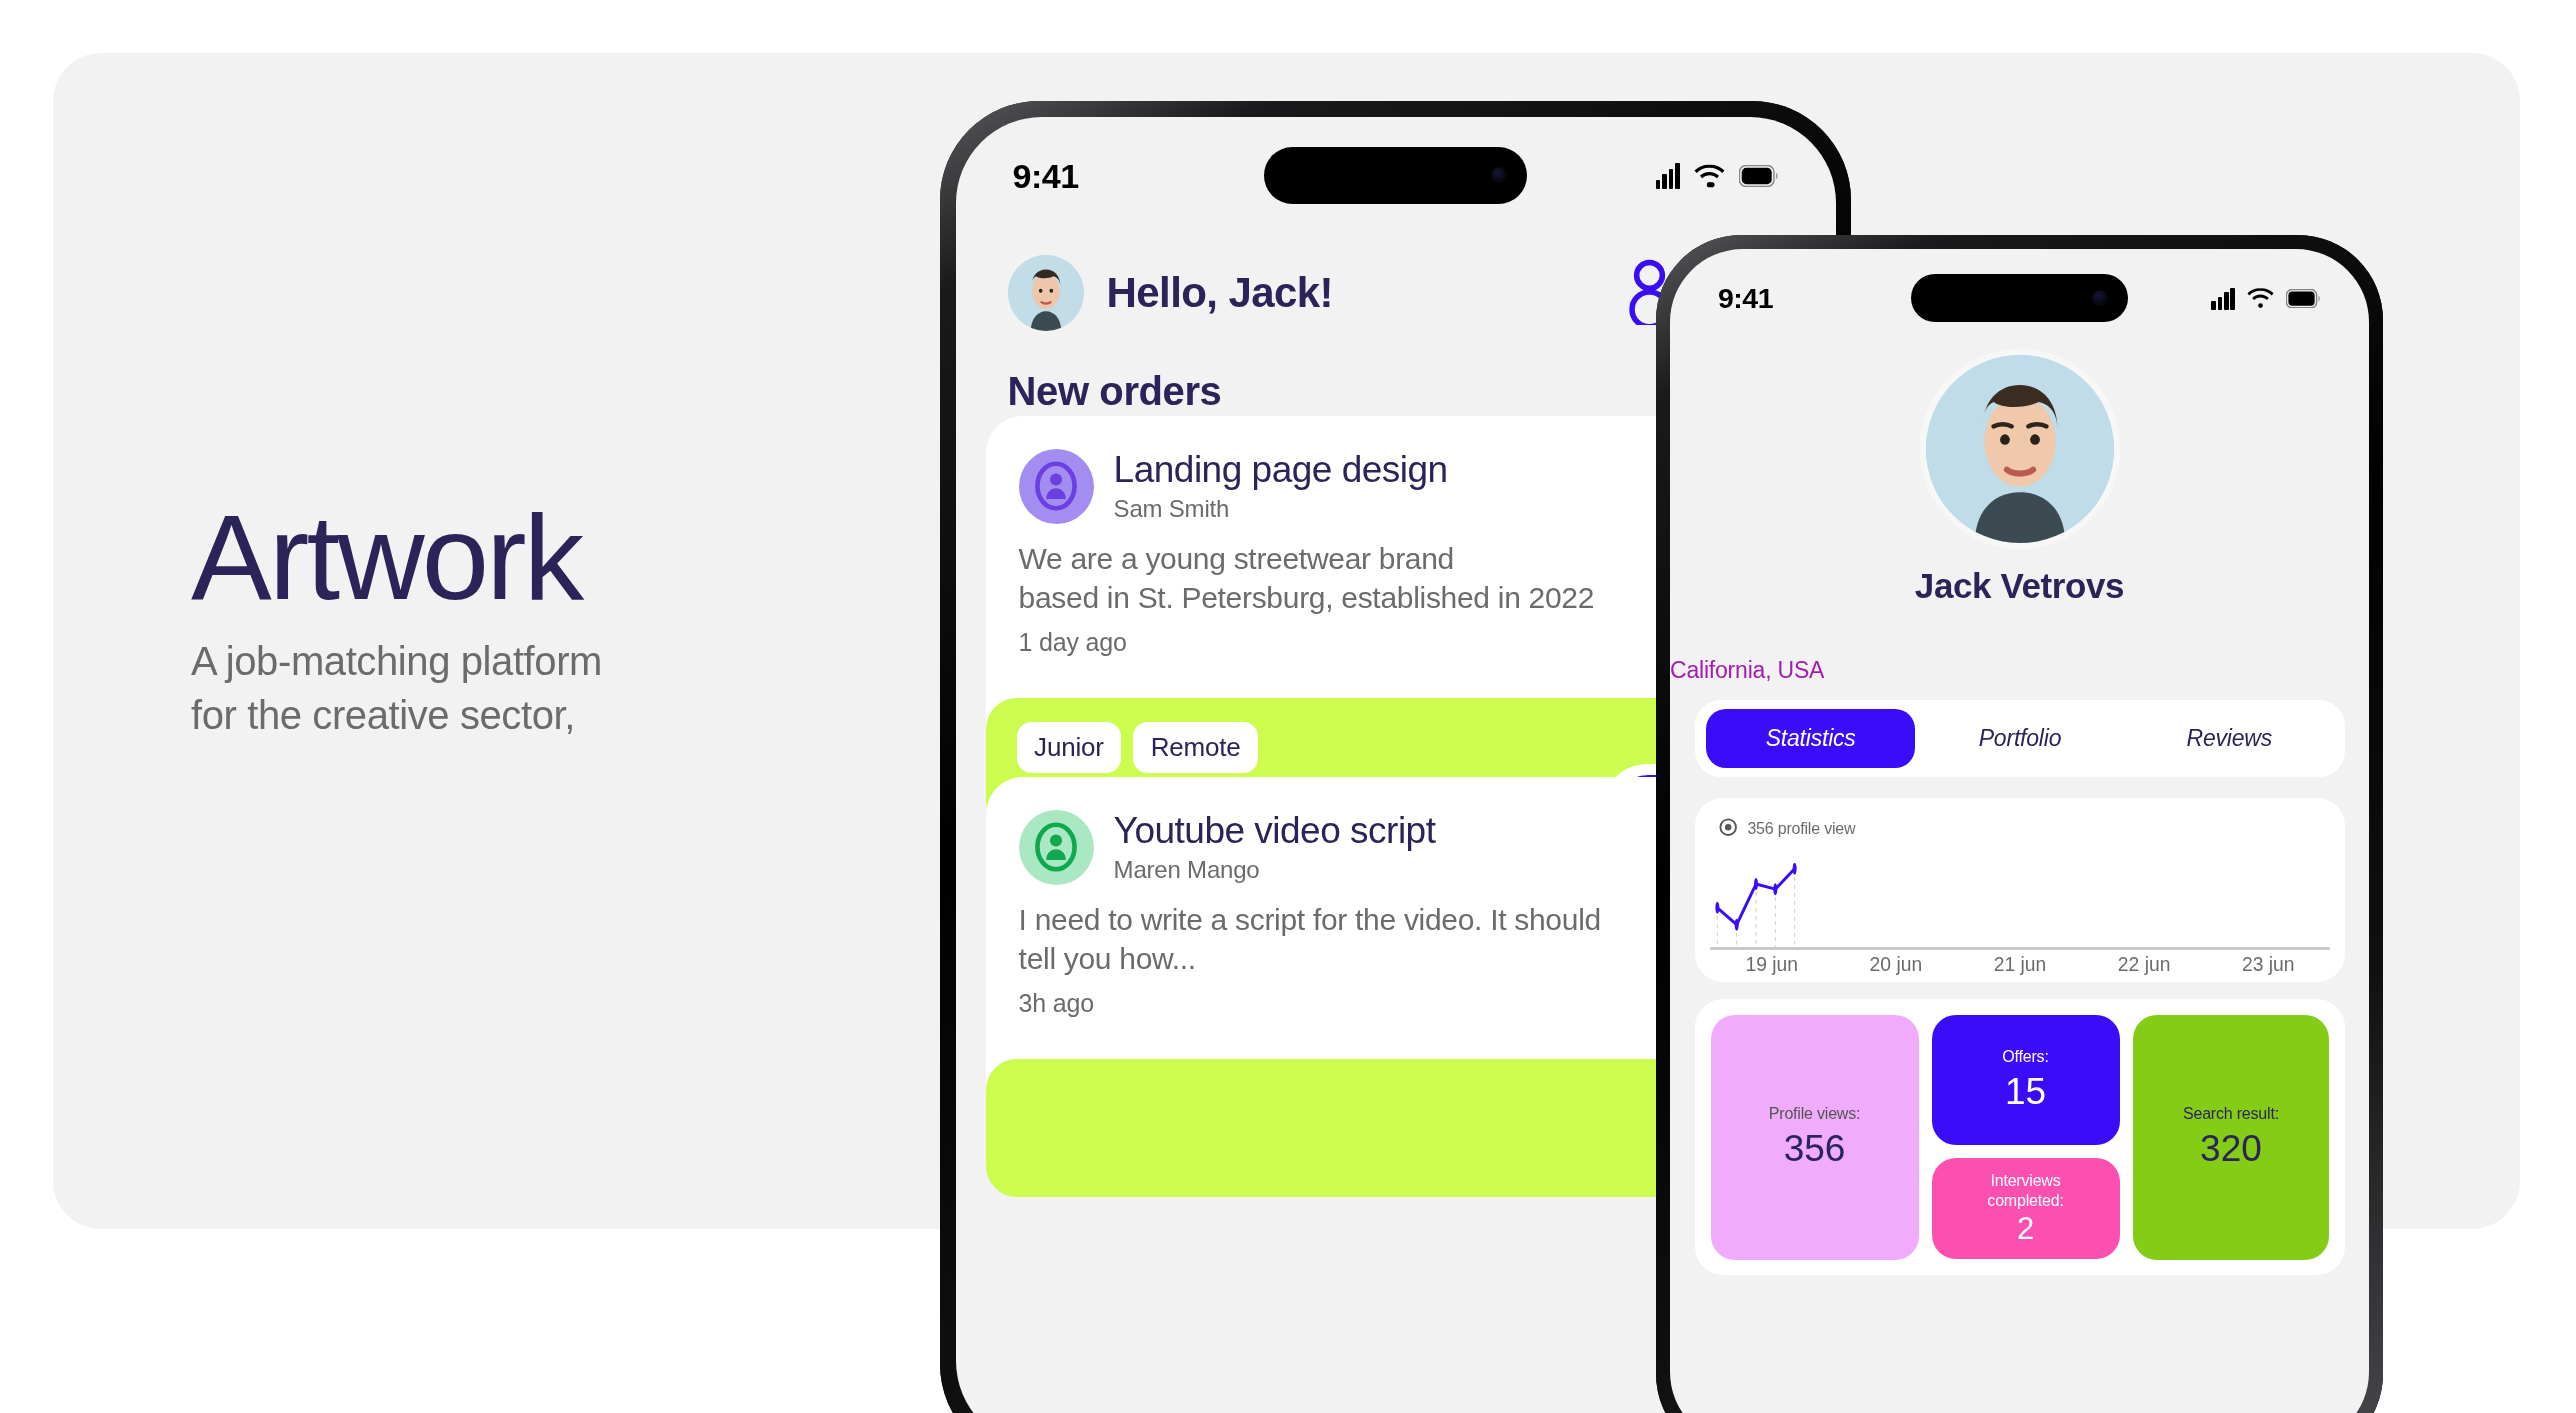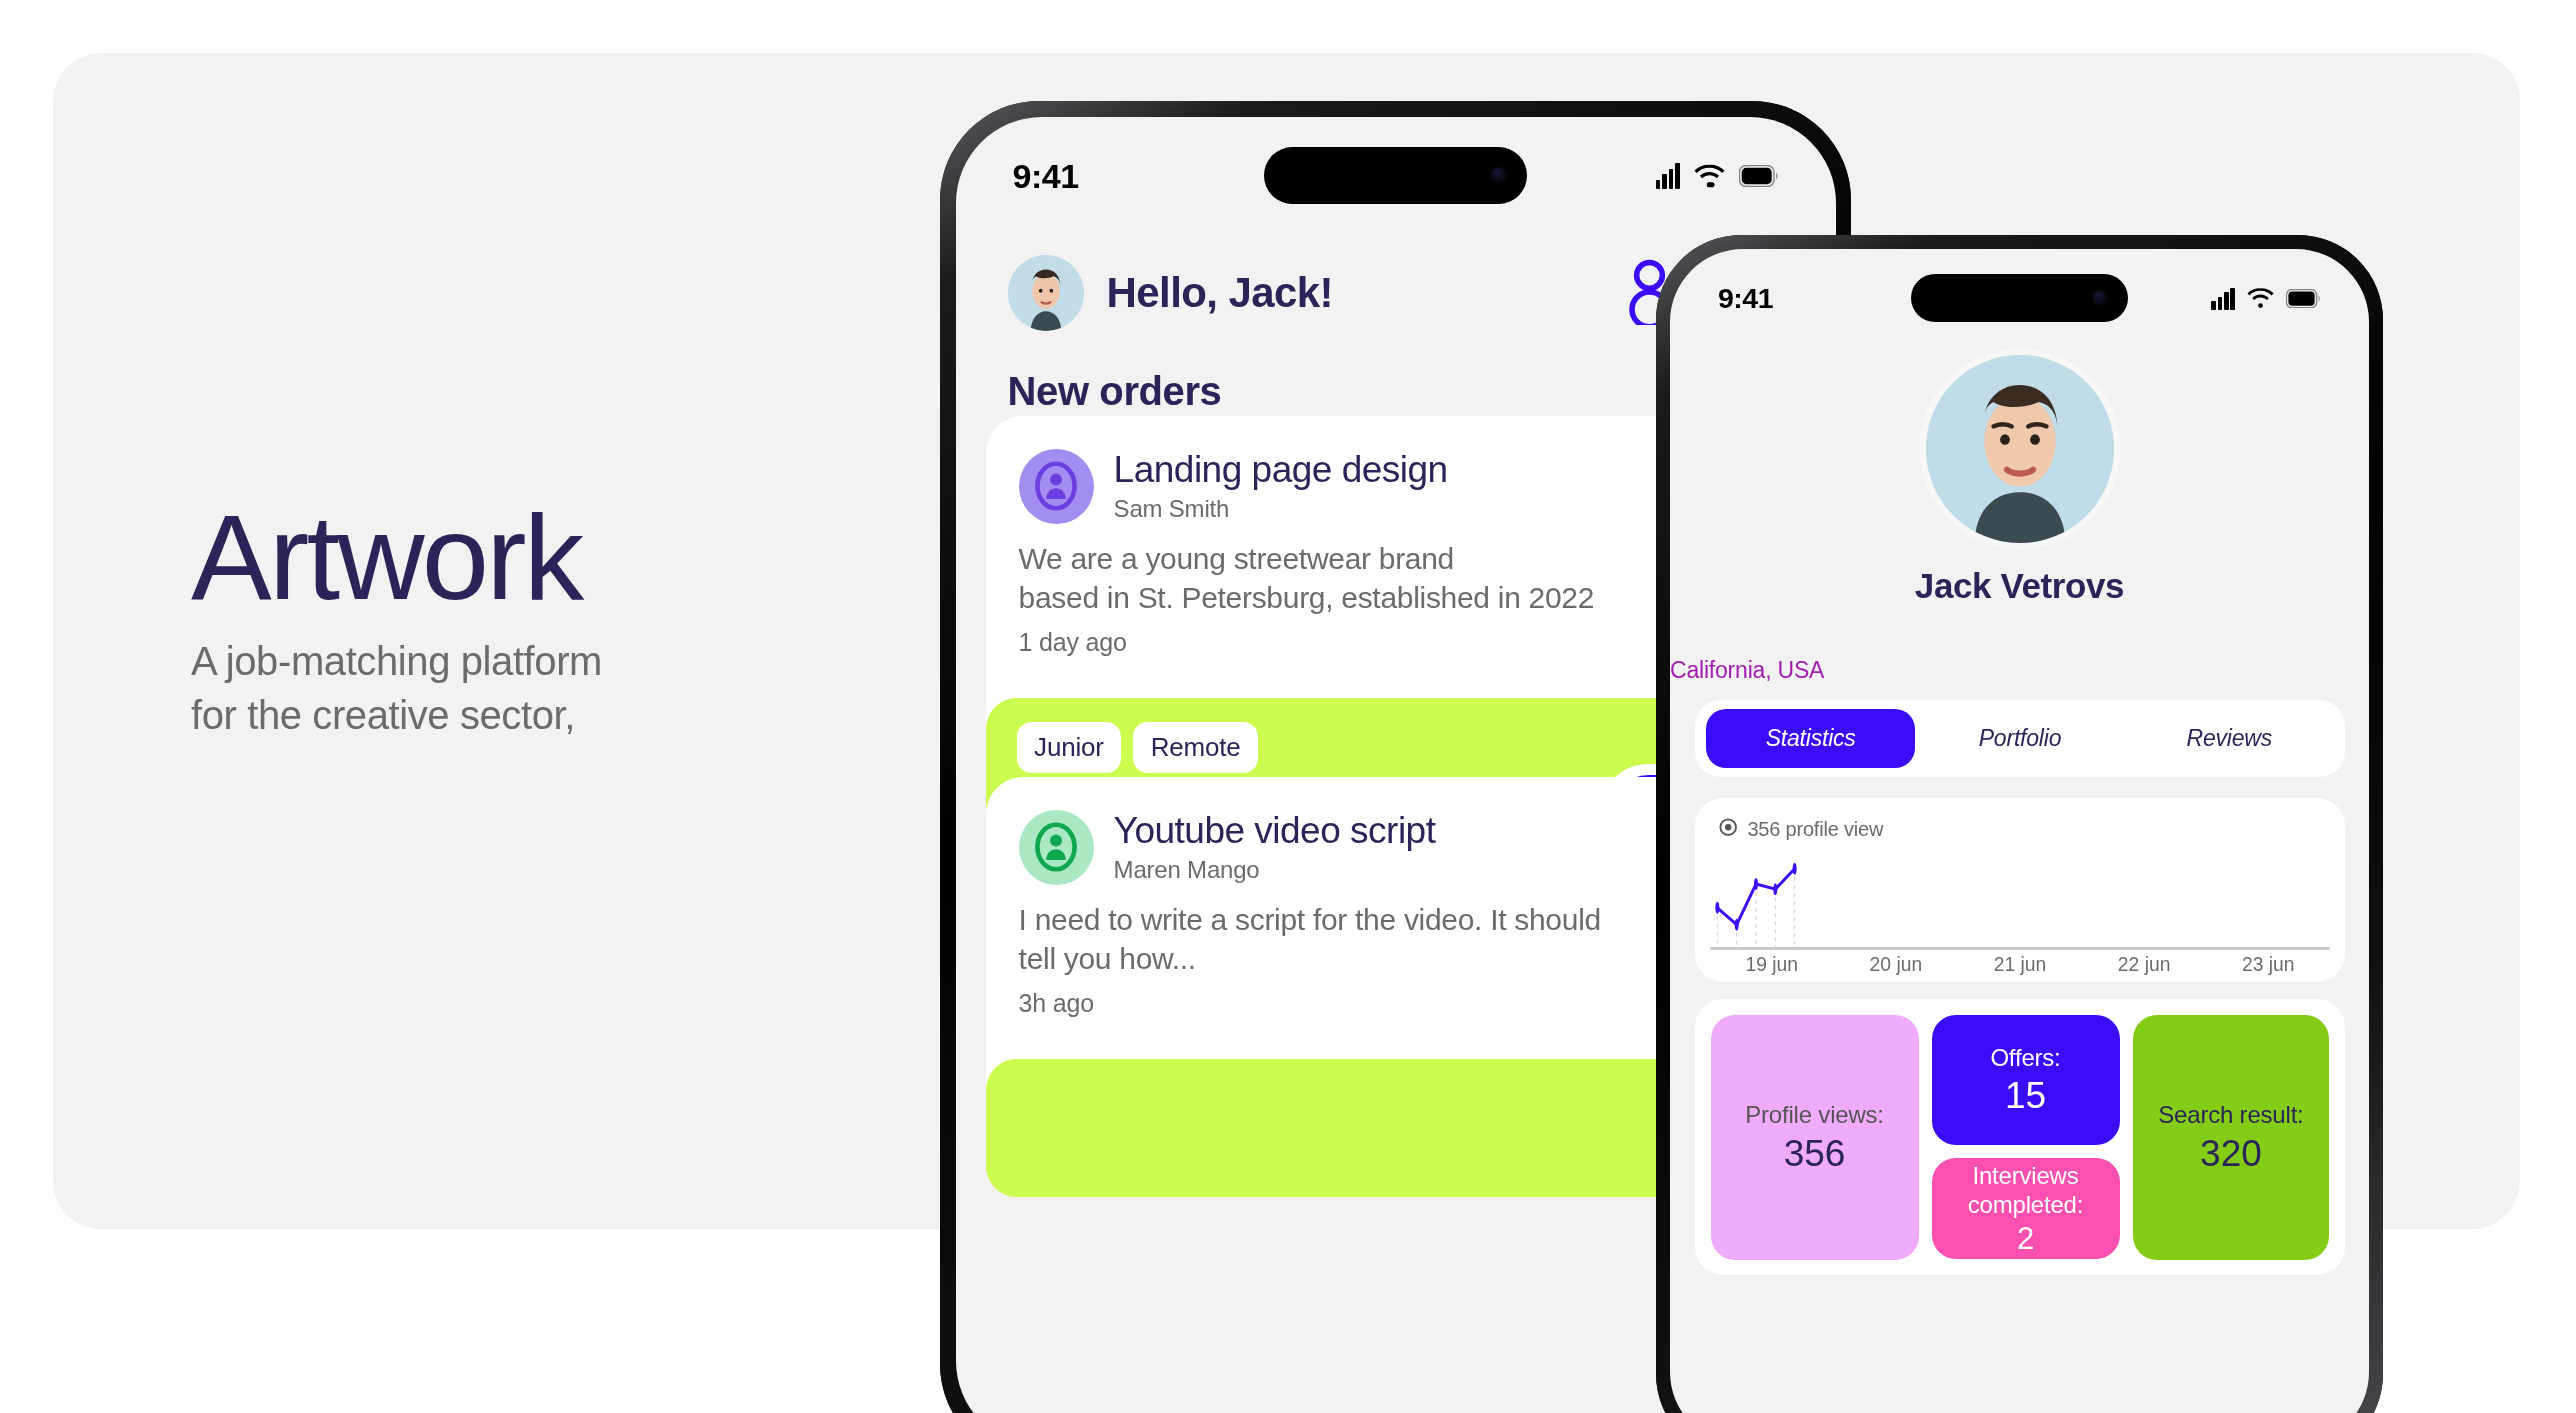--- a/index.html
+++ b/index.html
@@ -143,38 +143,38 @@
   }
   .tab { flex: 1; text-align: center; font-size: 23px; color: #2b2458;
          letter-spacing: -0.2px; padding: 15.6px 0; border-radius: 20px; font-style: italic; }
   .tab.active { background: #3b0cf7; color: #fff; }
 
   .chart-card {
     position: absolute; left: 25px; top: 549px; width: 650px; height: 184px;
     background: #fff; border-radius: 28px; padding: 20px 24px 0 24px;
   }
   .chart-legend { display: flex; align-items: center; gap: 10px;
-                  font-size: 20px; color: #6b6b6b; letter-spacing: -0.2px; }
+                  font-size: 16px; color: #6b6b6b; letter-spacing: -0.2px; }
   .chart-plot { position: absolute; left: 14.7px; right: 14.7px; top: 57px; height: 92px; }
   .chart-axis { position: absolute; left: 14.7px; right: 14.7px; top: 149px; height: 2.8px;
                 background: #c9c9c9; border-radius: 1.8px; }
   .chart-labels { position: absolute; left: 14.7px; right: 14.7px; top: 156px;
                   display: flex; }
   .chart-labels span { flex: 1; text-align: center; font-size: 19.3px; color: #6b6b6b; }
 
   .stats-card {
     position: absolute; left: 25px; top: 750px; width: 650px; height: 276px;
     background: #fff; border-radius: 28px; padding: 15.6px;
     display: flex; gap: 13px;
   }
   .st-col { display: flex; flex-direction: column; gap: 13px; }
   .st-box { border-radius: 24px; display: flex; flex-direction: column;
             align-items: center; justify-content: center; text-align: center;
             padding: 9.2px 7.4px; }
-  .st-label { font-size: 24px; letter-spacing: -0.2px; line-height: 1.22; }
+  .st-label { font-size: 16px; letter-spacing: -0.2px; line-height: 1.22; }
   .st-value { font-size: 37px; font-weight: 400; margin-top: 3.7px; }
   .st-grey { width: 208px; height: 245px; background: #f0abfc; color: #2b2458; }
   .st-grey .st-label { color: #555; }
   .st-blue { width: 188px; height: 131px; background: #3b0cf7; color: #fff; }
   .st-pink { width: 188px; height: 101px; background: #fb50b0; color: #fff; }
   .st-pink .st-value { font-size: 31px; margin-top: 0.9px; }
   .st-green{ width: 197px; height: 245px; background: #84cc16; color: #2b2458; }
 
   
   .face { position: absolute; inset: 0; }

